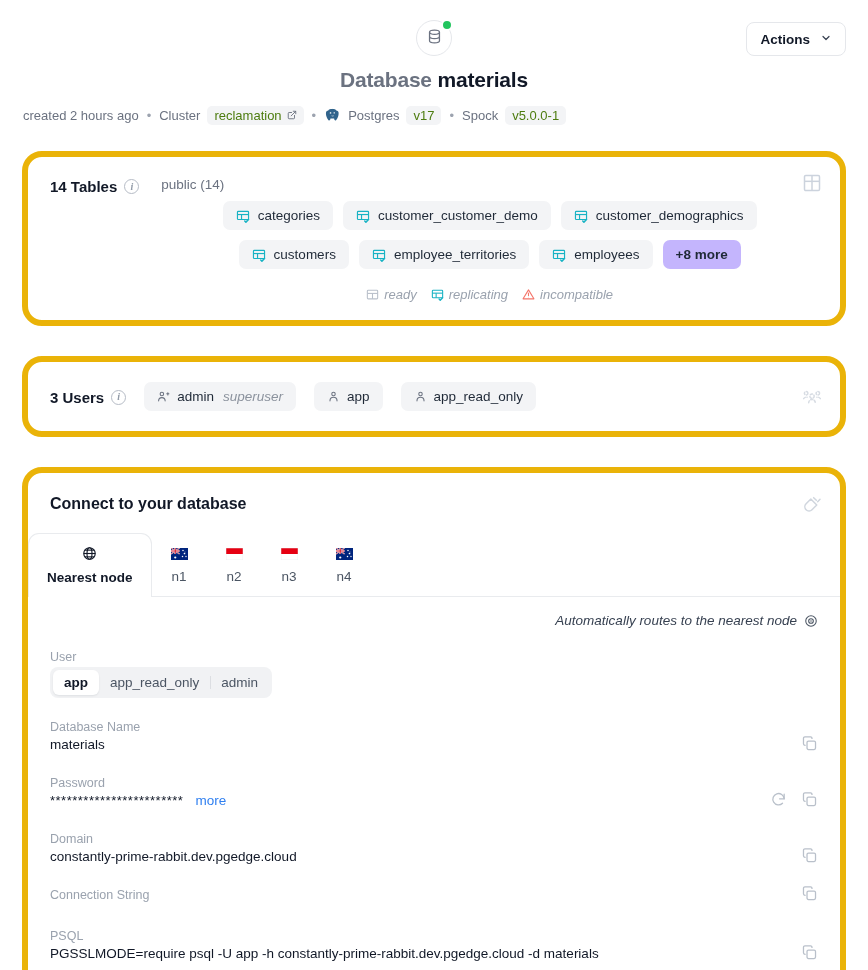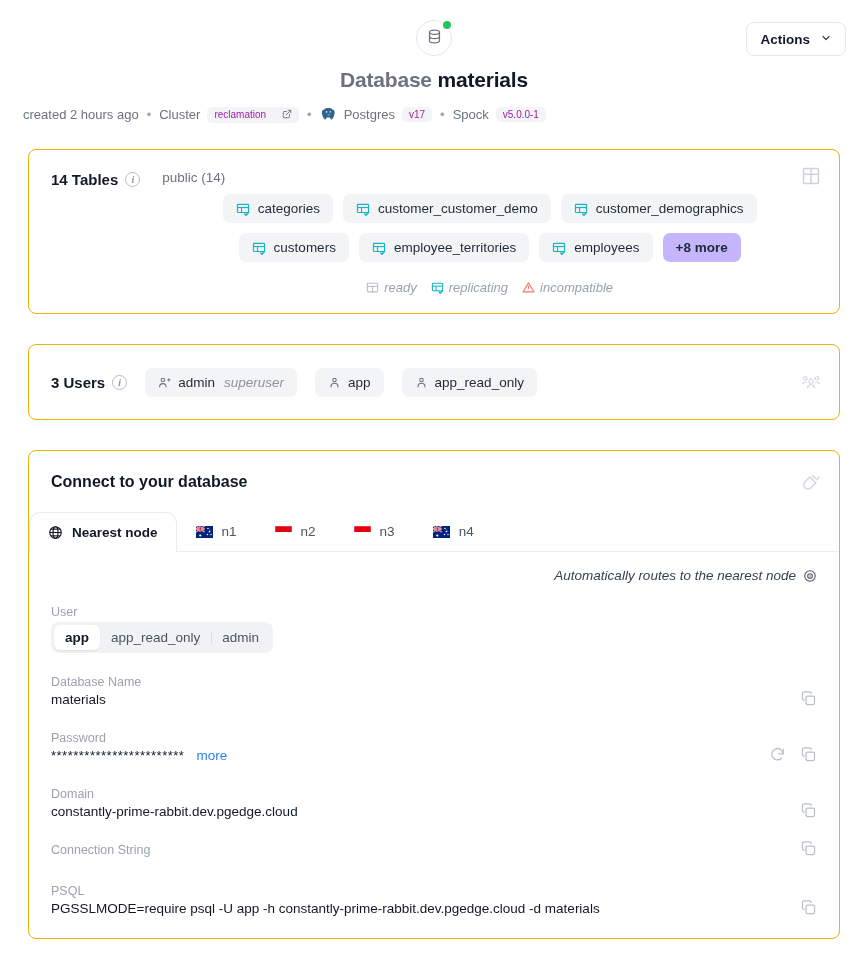--- a/index.html
+++ b/index.html
@@ -39,29 +39,29 @@
     cursor: pointer;
   }
 
   .meta-row {
     display: flex; align-items: center; gap: 7px;
     margin: 14px 0 0 1px; font-size: 13px; color: #6b7280;
     white-space: nowrap;
   }
   .meta-sep { color: #9ca3af; font-size: 13px; padding: 0 1px; }
   .chip-soft {
-    display: inline-flex; align-items: center; gap: 16px;
+    display: inline-flex; align-items: center; gap: 5px;
     background: #f3f4f6; border-radius: 5px; padding: 2px 7px;
-    color: #a21caf; font-size: 10px;
+    color: #4d7c0f; font-size: 13px;
   }
 
   
   .card {
-    margin: 0 28px; background: #fff;
-    border: 1px solid #eab308; border-radius: 8px;
+    margin: 0 22px; background: #fff;
+    border: 6px solid #eab308; border-radius: 20px;
     position: relative;
   }
   .card-corner-icon {
     position: absolute; top: 16px; right: 18px; color: #ccd3dd;
     line-height: 0;
   }
 
   
   #tables-card { margin-top: 26px; padding: 20px 22px 18px 22px; }
   .tables-inner { display: flex; align-items: flex-start; gap: 0; }
@@ -116,21 +116,21 @@
   }
   .tabs {
     display: flex; align-items: flex-end; gap: 0;
     margin-top: 20px; border-bottom: 1px solid #e9ebee;
     padding-left: 0;
   }
   .tab {
     display: inline-flex; align-items: center; gap: 9px;
     padding: 12px 18px; font-size: 13.5px; color: #4b5563;
     cursor: pointer; position: relative; background: transparent;
-    border: 1px solid transparent; border-bottom: none;
+    border: 1px solid transparent; border-bottom: none; flex-direction: column;
   }
   .tab.active {
     color: #111827; font-weight: 700;
     background: #fff;
     border-color: #e9ebee;
     border-top-left-radius: 11px; border-top-right-radius: 11px;
     margin-bottom: -1px;
   }
   .tab.active::after {
     content: ""; position: absolute; left: 1px; right: 1px; bottom: -1px;

